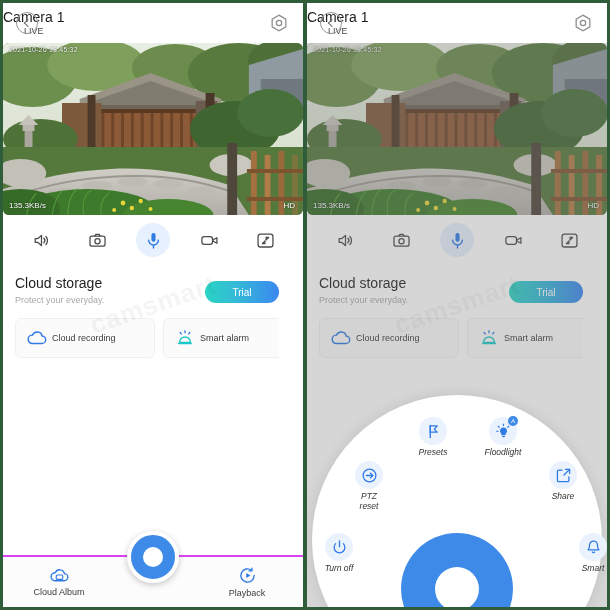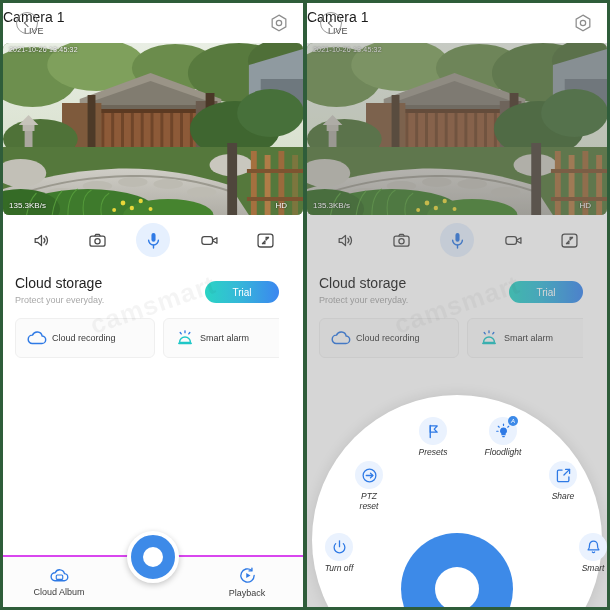--- a/index.html
+++ b/index.html
@@ -104,21 +104,21 @@
   }
   .vid-rate {
     position:absolute;
     left:6px; bottom:5px;
     font-size:8px;
     color:#ffffff;
     text-shadow:0 0 2px rgba(0,0,0,.8);
   }
   .vid-hd {
     position:absolute;
-    right:16px; bottom:5px;
+    right:8px; bottom:5px;
     font-size:8px;
     color:#ffffff;
     text-shadow:0 0 2px rgba(0,0,0,.8);
   }
 
   
   .toolbar {
     height:50px;
     display:flex;
     align-items:center;

